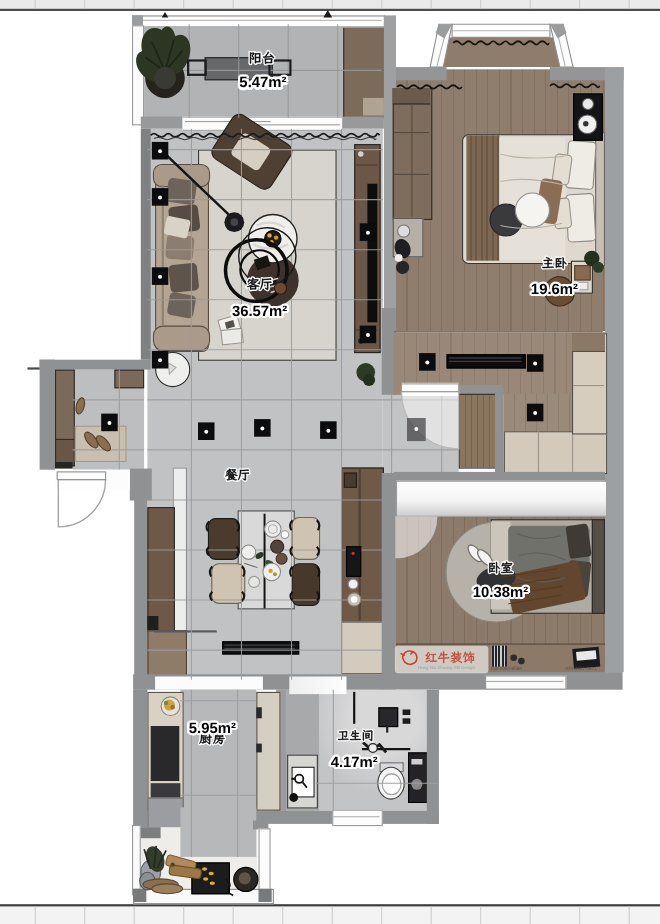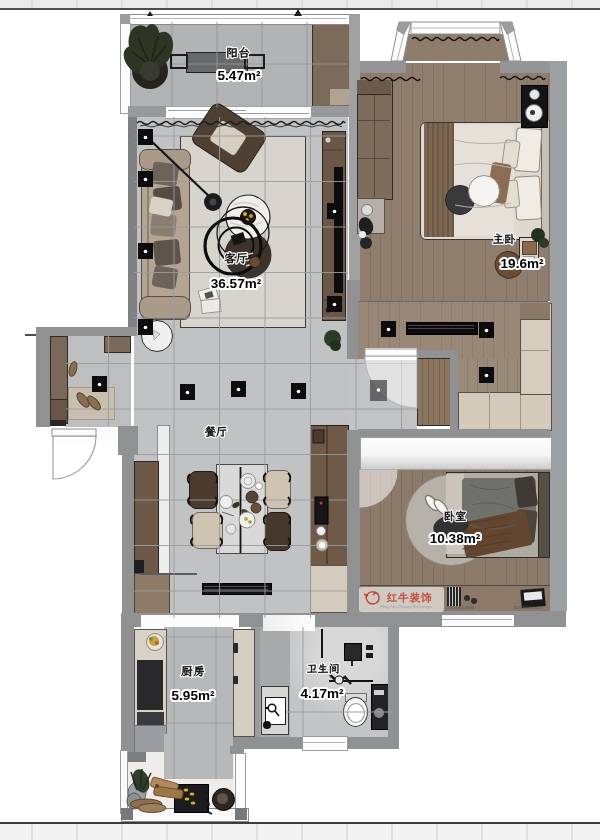--- a/index.html
+++ b/index.html
@@ -775,21 +775,21 @@
           <use href="#g11" x="1000"></use>
           <use href="#g12" x="2000"></use>
         </g>
       </g>
 </svg>
 
 <div class="num" style="left:239px;top:75px">5.47m²</div>
 
 <div class="num" style="left:236px;top:283px">36.57m²</div>
 
-<div class="num" style="left:522px;top:263px">19.6m²</div>
+<div class="num" style="left:504px;top:263px">19.6m²</div>
 
 <div class="num" style="left:455px;top:538px">10.38m²</div>
 
-<div class="num" style="left:193px;top:695px">5.95m²</div>
+<div class="num" style="left:193px;top:662px">5.95m²</div>
 
 <div class="num" style="left:322px;top:693px">4.17m²</div>
 
 </div>
 
 </body></html>

